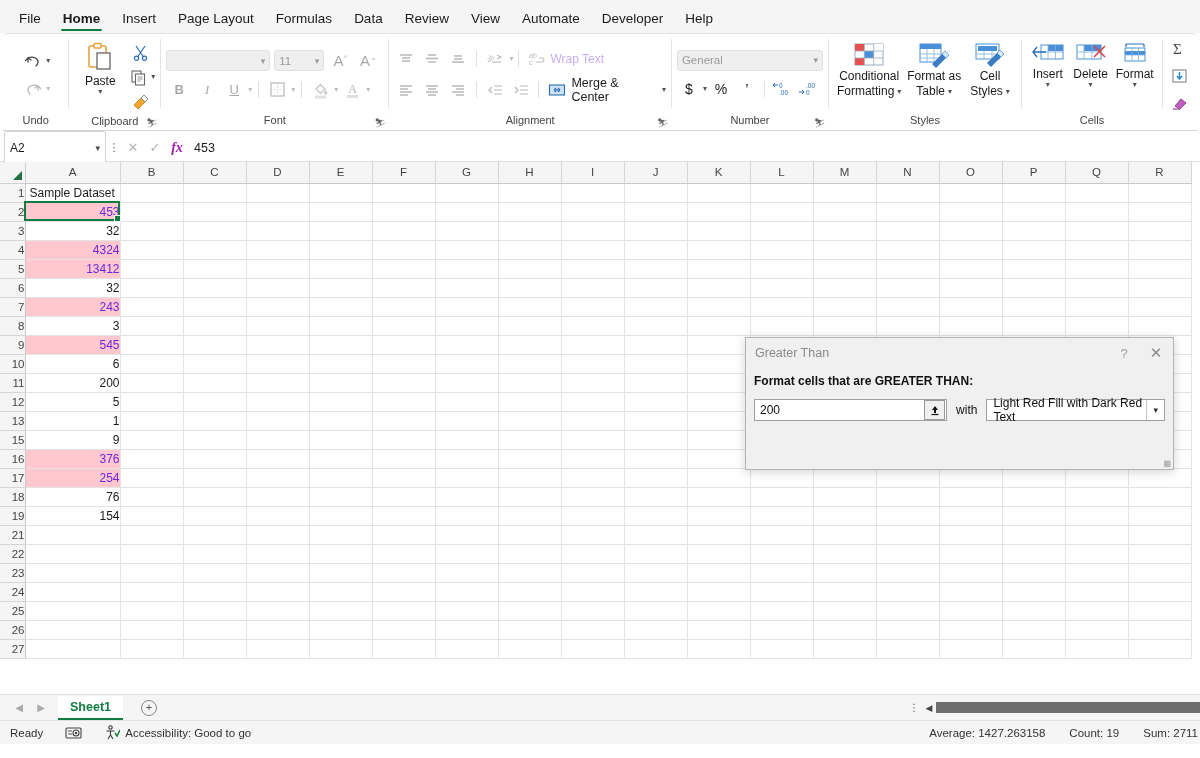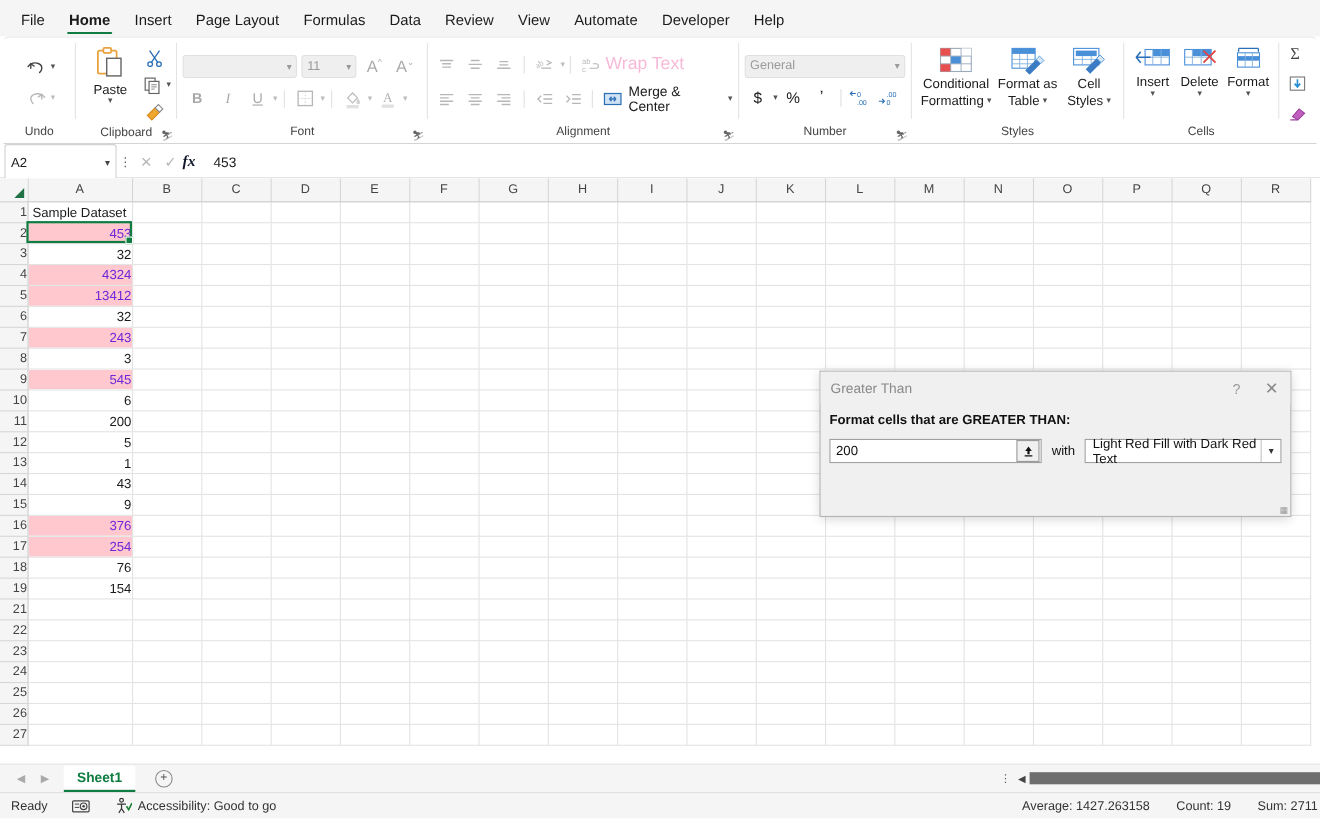--- a/index.html
+++ b/index.html
@@ -93,21 +93,21 @@
     margin-top: 3px;
   }
   .namebox {
     width: 102px; height: 21px; border: 1px solid #d2d2d2; border-radius: 3px;
     background: #fff; display: flex; align-items: center; padding: 16px 5px;
     font-size: 12px; color: #1b1b1b;
   }
   .namebox .nb-caret { margin-left: auto; font-size: 9px; color: #444; }
   .fb-kebab { width: 16px; text-align: center; color: #555; font-size: 11px; letter-spacing: 0; }
   .fb-icon { width: 22px; text-align: center; font-size: 13px; color: #b5b5b5; }
-  .fb-fx { width: 22px; text-align: left; font-size: 14px; color: #0f172a; font-family: "Liberation Serif", serif; font-style: italic; font-weight: bold; }
+  .fb-fx { width: 22px; text-align: center; font-size: 14px; color: #a21caf; font-family: "Liberation Serif", serif; font-style: italic; font-weight: bold; }
   .fb-input {
     flex: 1; height: 21px; display: flex; align-items: center;
     font-size: 12.5px; color: #1b1b1b; padding-left: 6px;
   }
 
   
   .gridwrap { position: relative; background: #fff; height: 532px; overflow: hidden; }
   table.sheet { border-collapse: collapse; table-layout: fixed; }
   table.sheet td, table.sheet th { padding: 0; margin: 0; }
   .corner {
@@ -413,21 +413,21 @@
             <span class="caret dis">▾</span>
             <span style="width:1px;height:16px;background:#e0e0e0;margin:0 7px 0 3px;"></span>
             <div class="inline-row dis" style="gap:5px;">
               <span>
                   <svg width="17" height="15" viewBox="0 0 17 15">
                     <text x="1" y="7" font-size="7" fill="#444" font-family="Liberation Sans, sans-serif">ab</text>
                     <text x="1" y="14" font-size="7" fill="#444" font-family="Liberation Sans, sans-serif">c</text>
                     <path d="M8 11 h6 a2 2 0 0 0 0-4 h-3" stroke="#444" stroke-width="1" fill="none"></path>
                   </svg>
                 </span>
-              <span style="font-size:16px;color:#ec4899;">Wrap Text</span>
+              <span style="font-size:12px;color:#6d28d9;">Wrap Text</span>
             </div>
           </div>
           <div class="inline-row" style="gap:2px;">
             <div class="btn-sm dis">
                 <span>
                   <svg width="16" height="14" viewBox="0 0 16 14">
                     <path d="M2 3h12M2 6h8M2 9h12M2 12h8" stroke="#444" stroke-width="1.3"></path>
                   </svg>
                 </span>
               </div>
@@ -957,41 +957,20 @@
             <td class="cell"></td>
             <td class="cell"></td>
             <td class="cell"></td>
             <td class="cell"></td>
             <td class="cell"></td>
             <td class="cell"></td>
             <td class="cell"></td>
             <td class="cell"></td>
           </tr>
           <tr>
-            <td class="rowhdr">14</td>
-            <td class="cell">43</td>
-            <td class="cell"></td>
-            <td class="cell"></td>
-            <td class="cell"></td>
-            <td class="cell"></td>
-            <td class="cell"></td>
-            <td class="cell"></td>
-            <td class="cell"></td>
-            <td class="cell"></td>
-            <td class="cell"></td>
-            <td class="cell"></td>
-            <td class="cell"></td>
-            <td class="cell"></td>
-            <td class="cell"></td>
-            <td class="cell"></td>
-            <td class="cell"></td>
-            <td class="cell"></td>
-            <td class="cell"></td>
-          </tr>
-          <tr>
             <td class="rowhdr">15</td>
             <td class="cell">9</td>
             <td class="cell"></td>
             <td class="cell"></td>
             <td class="cell"></td>
             <td class="cell"></td>
             <td class="cell"></td>
             <td class="cell"></td>
             <td class="cell"></td>
             <td class="cell"></td>

